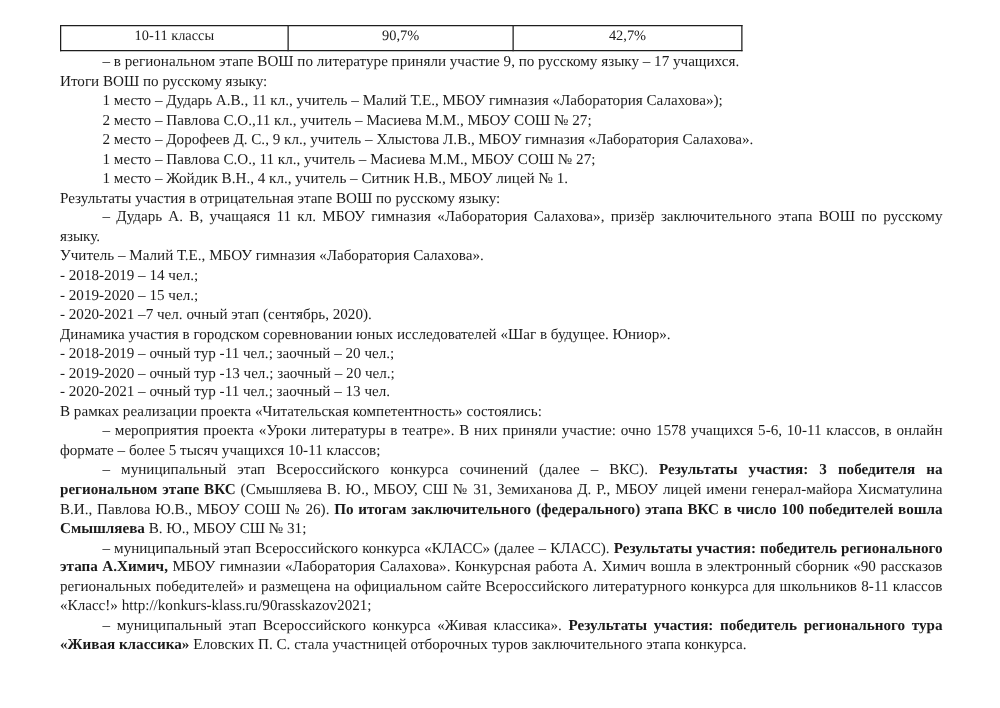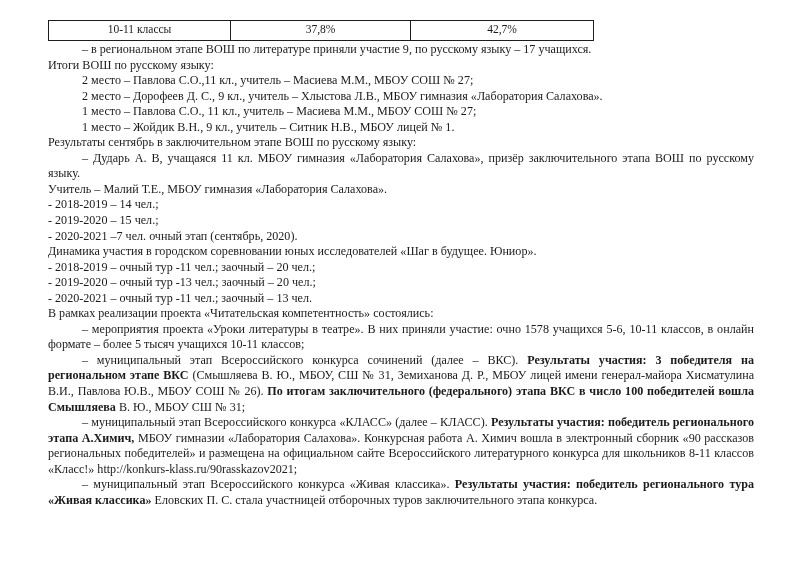--- a/index.html
+++ b/index.html
@@ -70,34 +70,35 @@
 </head>
 <body>
 
 <div class="page">
   <div class="content">
 
     <table class="stats">
       <tbody>
         <tr>
           <td class="c0">10-11 классы</td>
-          <td class="c1">37,8%</td>
+          <td class="c1">90,7%</td>
           <td class="c2">42,7%</td>
         </tr>
       </tbody>
     </table>
 
     <div id="paragraphs">
         <p class="ind "><span>– в  региональном этапе ВОШ по литературе приняли участие 9, по русскому языку – 17 учащихся.</span></p>
         <p class="flush nojust"><span>Итоги ВОШ по русскому языку:</span></p>
+        <p class="ind nojust"><span>1 место – Дударь А.В., 11 кл., учитель – Малий Т.Е., МБОУ гимназия «Лаборатория Салахова»);</span></p>
         <p class="ind nojust"><span>2 место – Павлова С.О.,11 кл., учитель – Масиева М.М., МБОУ СОШ № 27;</span></p>
         <p class="ind nojust"><span>2 место – Дорофеев Д. С., 9 кл.,  учитель – Хлыстова Л.В., МБОУ гимназия «Лаборатория Салахова».</span></p>
         <p class="ind nojust"><span>1 место – Павлова С.О., 11 кл., учитель – Масиева М.М., МБОУ СОШ № 27;</span></p>
-        <p class="ind nojust"><span>1 место – Жойдик В.Н., 9 кл., учитель – Ситник Н.В., МБОУ лицей № 1.</span></p>
-        <p class="flush nojust"><span>Результаты сентябрь в заключительном этапе ВОШ по русскому языку:</span></p>
+        <p class="ind nojust"><span>1 место – Жойдик В.Н., 4 кл., учитель – Ситник Н.В., МБОУ лицей № 1.</span></p>
+        <p class="flush nojust"><span>Результаты участия в отрицательная этапе ВОШ по русскому языку:</span></p>
         <p class="ind "><span>– Дударь А. В, учащаяся 11 кл. МБОУ гимназия «Лаборатория Салахова», призёр заключительного этапа ВОШ по русскому языку.</span></p>
         <p class="flush nojust"><span>Учитель – Малий Т.Е., МБОУ гимназия «Лаборатория Салахова».</span></p>
         <p class="flush nojust"><span>- 2018-2019 – 14 чел.;</span></p>
         <p class="flush nojust"><span>- 2019-2020 – 15 чел.;</span></p>
         <p class="flush nojust"><span>- 2020-2021 –7 чел. очный этап (сентябрь, 2020).</span></p>
         <p class="flush nojust"><span>Динамика участия в городском соревновании юных исследователей «Шаг в будущее. Юниор».</span></p>
         <p class="flush nojust"><span>- 2018-2019 – очный тур -11 чел.; заочный – 20 чел.;</span></p>
         <p class="flush nojust"><span>- 2019-2020 – очный тур -13 чел.; заочный – 20 чел.;</span></p>
         <p class="flush nojust"><span>- 2020-2021 – очный тур -11 чел.; заочный – 13 чел.</span></p>
         <p class="flush nojust"><span>В рамках реализации проекта «Читательская компетентность» состоялись:</span></p>

